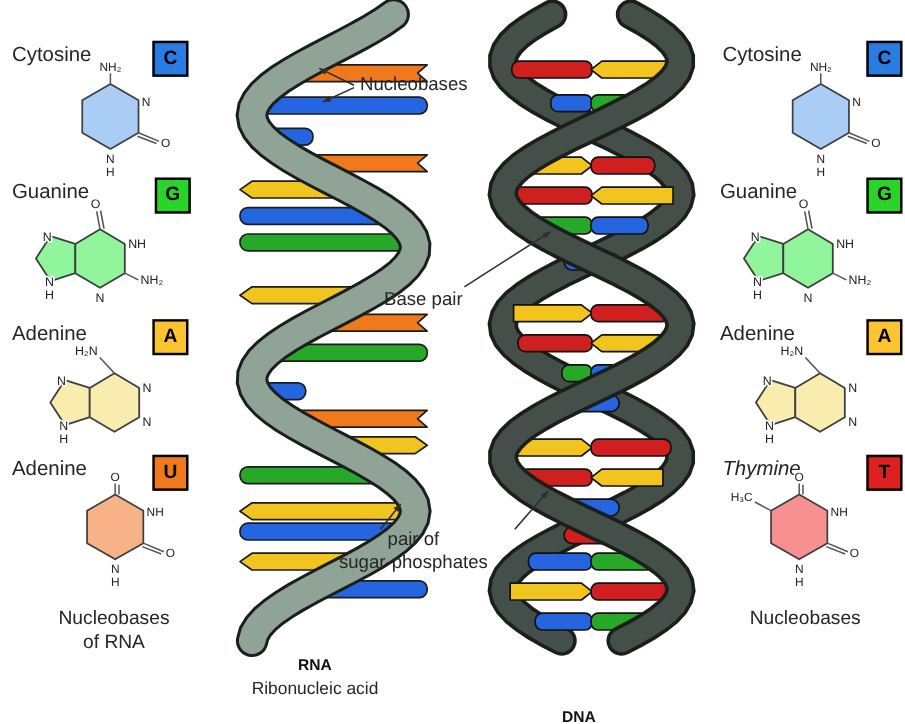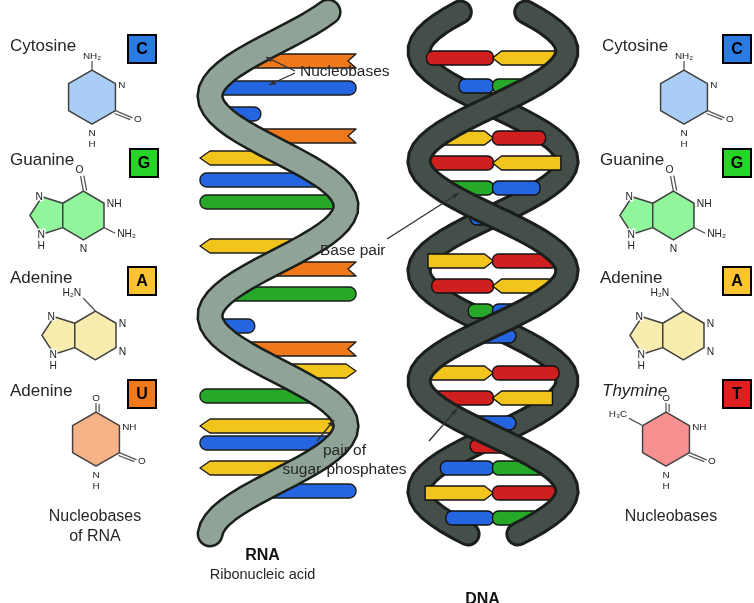--- a/index.html
+++ b/index.html
@@ -5,21 +5,21 @@
   html,body{margin:0;padding:0;background:#fff;}
   .stage{position:relative;width:754px;height:603px;background:#ffffff;overflow:hidden;
          font-family:"Liberation Sans","DejaVu Sans",sans-serif;color:#262626;}
   .abs{position:absolute;}
   .base-name{position:absolute;font-size:17px;color:#262626;white-space:nowrap;}
   .badge{position:absolute;width:26px;height:26px;border:2px solid #000;display:flex;
          align-items:center;justify-content:center;font-weight:bold;font-size:16px;color:#000;}
   .panel-caption{position:absolute;text-align:center;font-size:16px;line-height:1.22;color:#262626;}
   .ann{position:absolute;font-size:15.5px;color:#262626;white-space:nowrap;}
   .ann-center{text-align:center;line-height:1.25;}
-  .helix-title{position:absolute;text-align:center;font-weight:bold;font-size:16px;color:#111;}
+  .helix-title{position:absolute;text-align:center;font-weight:bold;font-size:13px;color:#111;}
   .helix-sub{position:absolute;text-align:center;font-size:14.5px;color:#262626;white-space:nowrap;}
   .mtxt{font-family:"Liberation Sans","DejaVu Sans",sans-serif;font-size:11px;fill:#222;
         paint-order:stroke;stroke:#ffffff;stroke-width:3px;stroke-linejoin:round;}
   svg{position:absolute;overflow:visible;}
 </style>
 </head>
 <body>
 
 <div class="stage">
 

